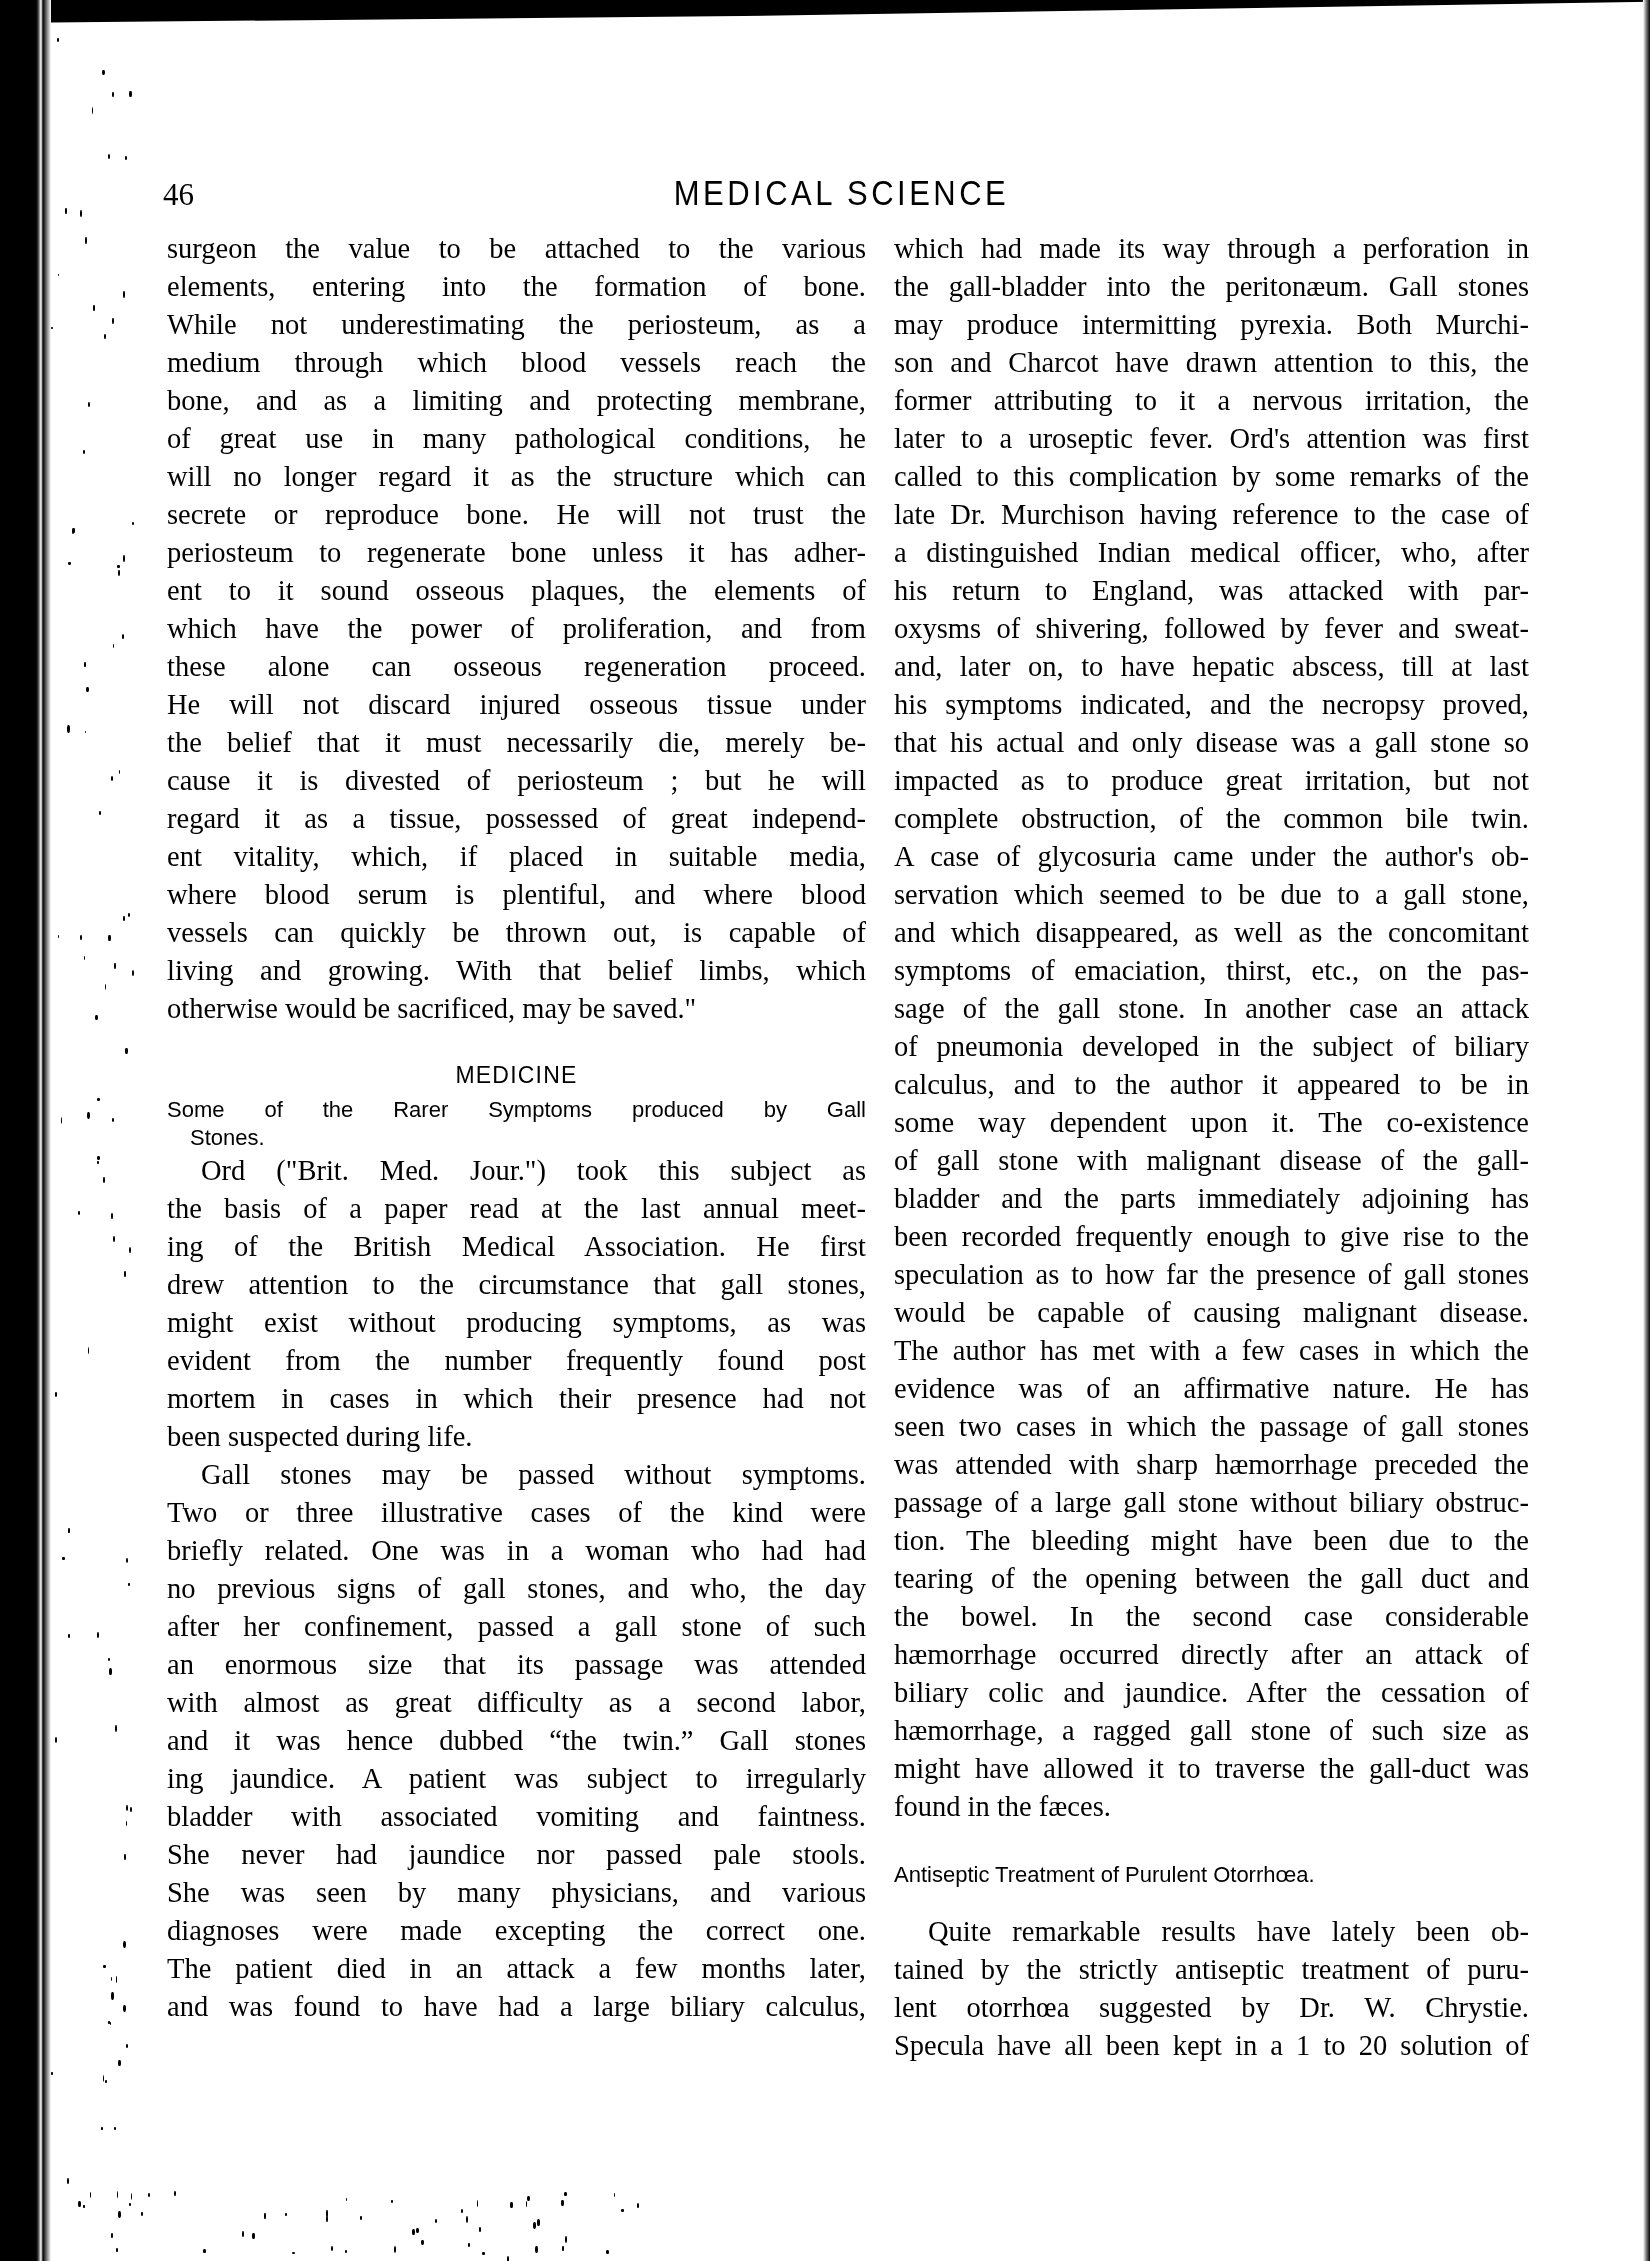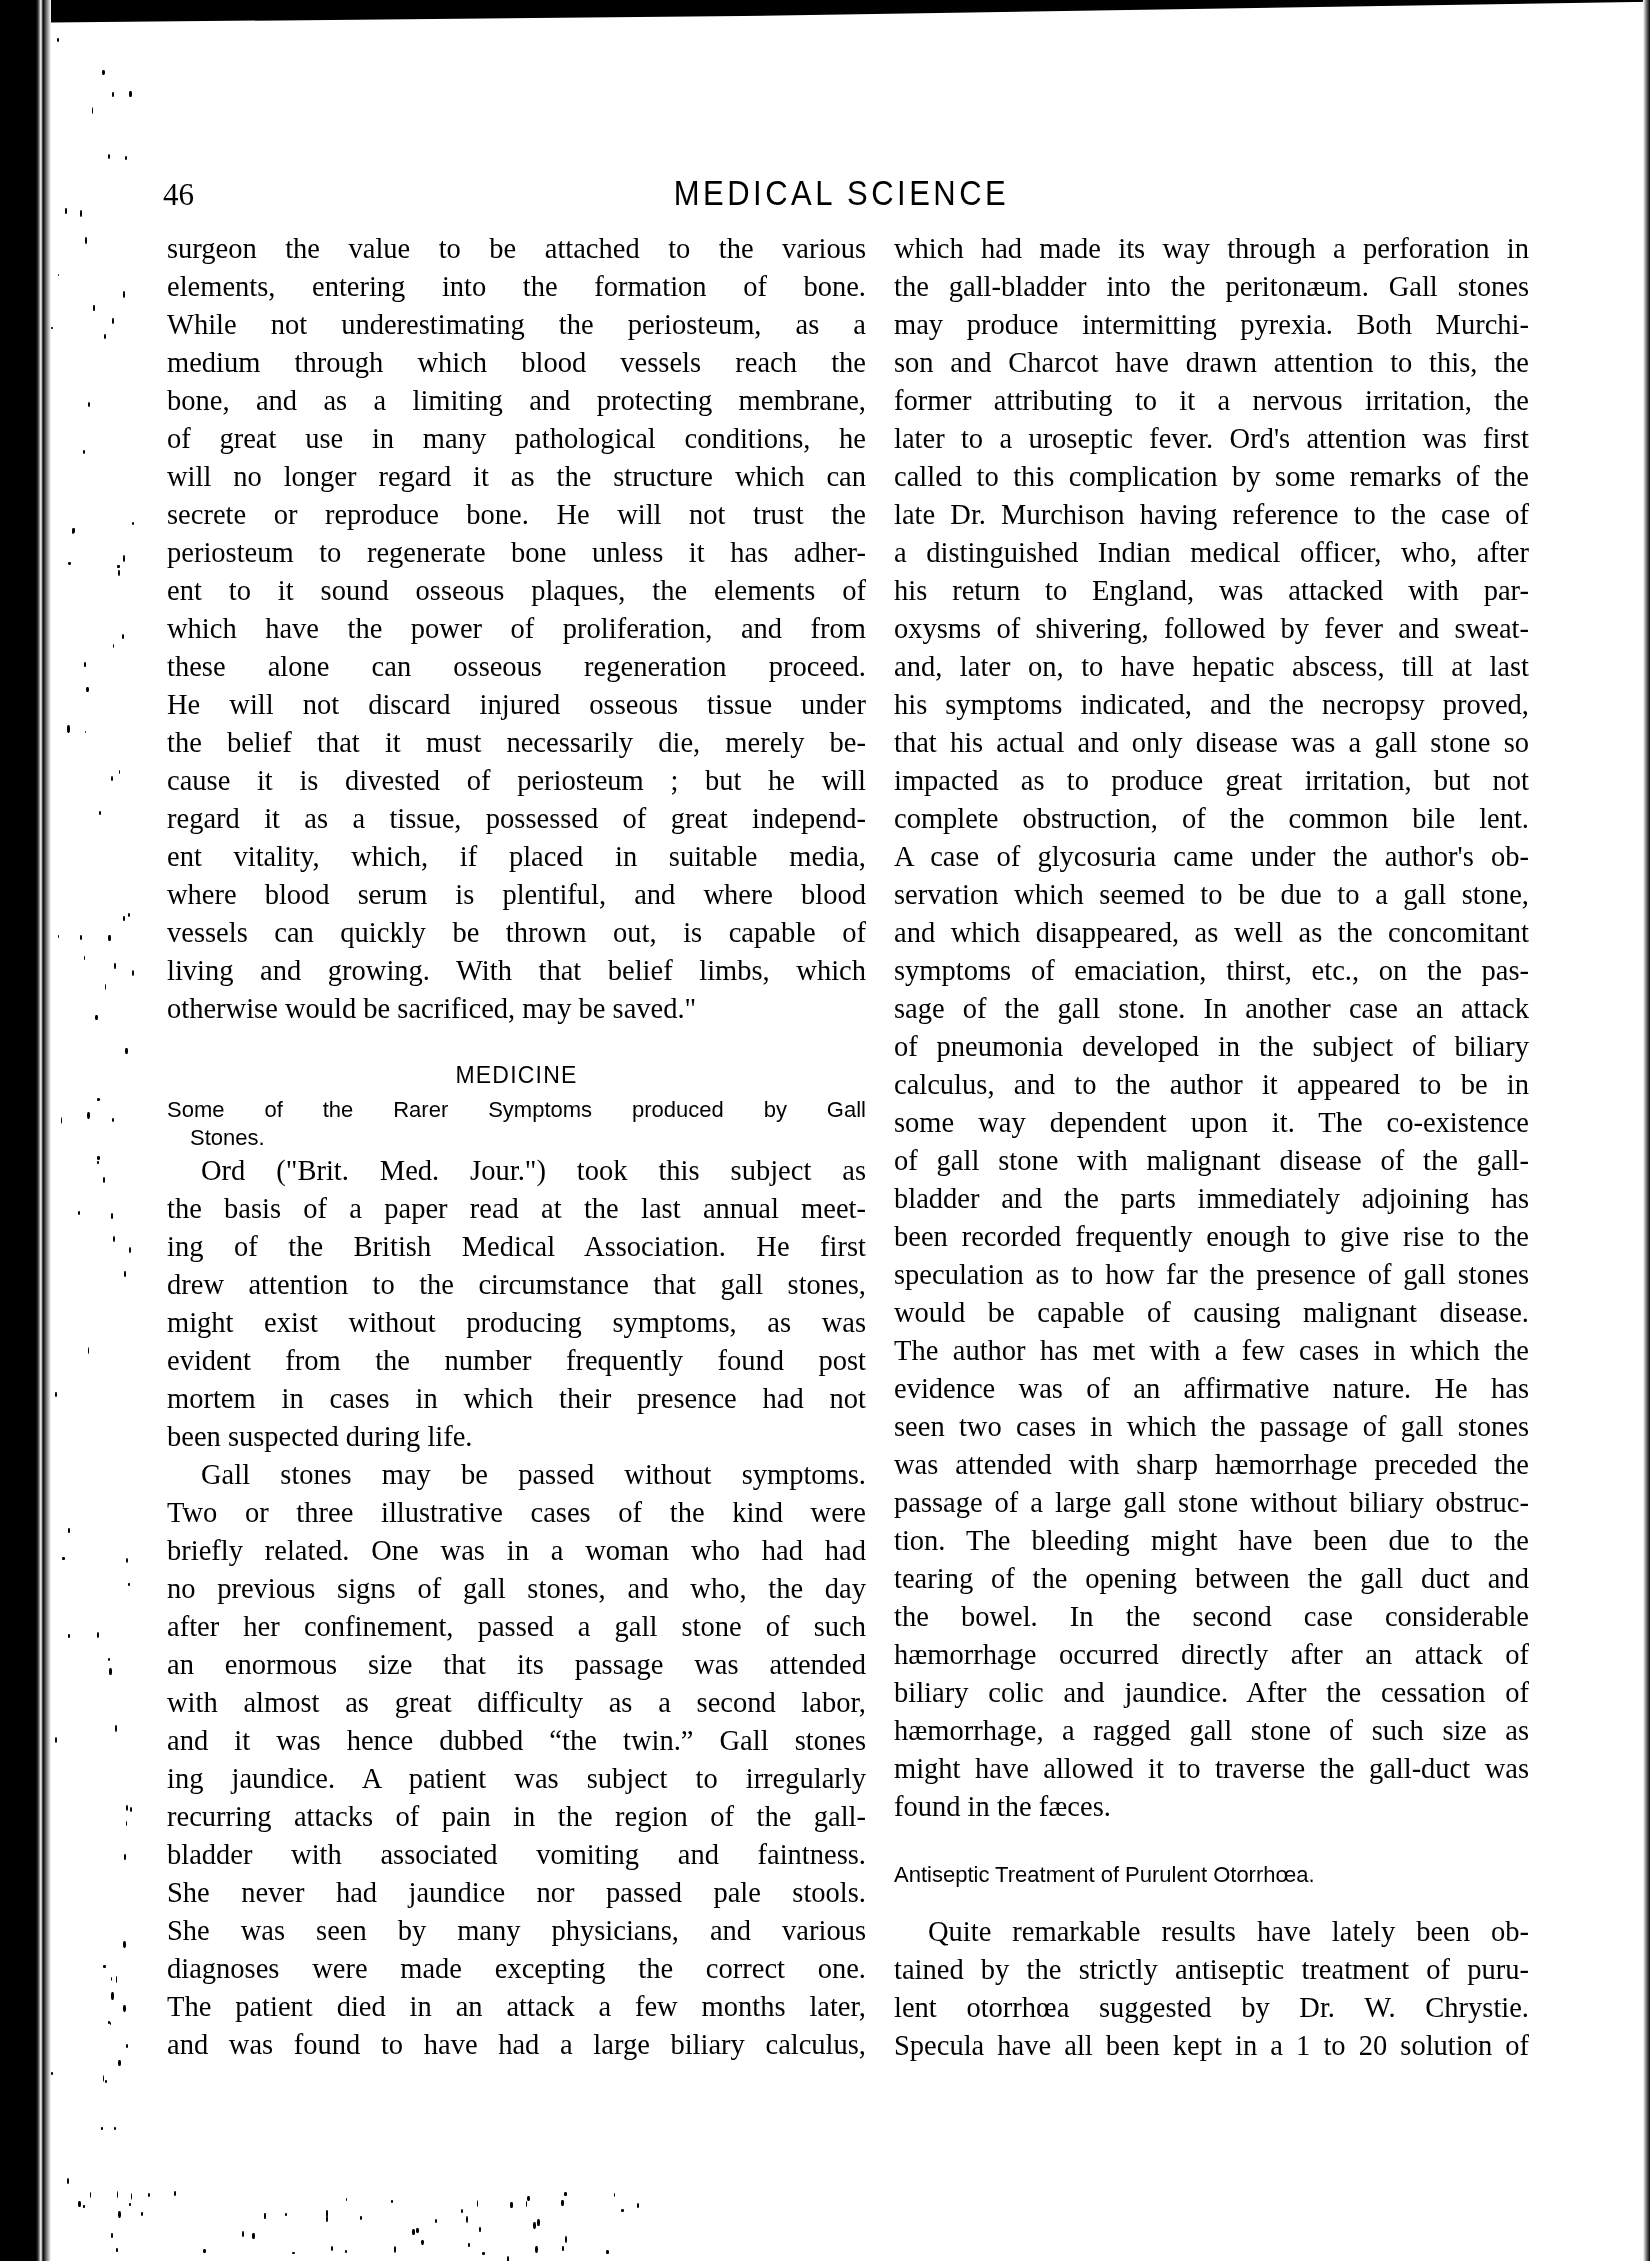--- a/index.html
+++ b/index.html
@@ -119,21 +119,20 @@
   <div id="left-p2">
       <span class="line indent">Gall stones may be passed without symptoms.</span>
       <span class="line">Two or three illustrative cases of the kind were</span>
       <span class="line">briefly related.  One was in a woman who had had</span>
       <span class="line">no previous signs of gall stones, and who, the day</span>
       <span class="line">after her confinement, passed a gall stone of such</span>
       <span class="line">an enormous size that its passage was attended</span>
       <span class="line">with almost as great difficulty as a second labor,</span>
       <span class="line">and it was hence dubbed “the twin.”  Gall stones</span>
       <span class="line">ing jaundice.  A patient was subject to irregularly</span>
-      <span class="line">recurring attacks of pain in the region of the gall-</span>
       <span class="line">bladder with associated vomiting and faintness.</span>
       <span class="line">She never had jaundice nor passed pale stools.</span>
       <span class="line">She was seen by many physicians, and various</span>
       <span class="line">diagnoses were made excepting the correct one.</span>
       <span class="line">The patient died in an attack a few months later,</span>
       <span class="line">and was found to have had a large biliary calculus,</span>
     </div>
 </div>
 
 <div class="column col-right">
@@ -146,21 +145,21 @@
       <span class="line">later to a uroseptic fever.  Ord's attention was first</span>
       <span class="line">called to this complication by some remarks of the</span>
       <span class="line">late Dr. Murchison having reference to the case of</span>
       <span class="line">a distinguished Indian medical officer, who, after</span>
       <span class="line">his return to England, was attacked with par-</span>
       <span class="line">oxysms of shivering, followed by fever and sweat-</span>
       <span class="line">and, later on, to have hepatic abscess, till at last</span>
       <span class="line">his symptoms indicated, and the necropsy proved,</span>
       <span class="line">that his actual and only disease was a gall stone so</span>
       <span class="line">impacted as to produce great irritation, but not</span>
-      <span class="line">complete obstruction, of the common bile lent.</span>
+      <span class="line">complete obstruction, of the common bile twin.</span>
       <span class="line">A case of glycosuria came under the author's ob-</span>
       <span class="line">servation which seemed to be due to a gall stone,</span>
       <span class="line">and which disappeared, as well as the concomitant</span>
       <span class="line">symptoms of emaciation, thirst, etc., on the pas-</span>
       <span class="line">sage of the gall stone.  In another case an attack</span>
       <span class="line">of pneumonia developed in the subject of biliary</span>
       <span class="line">calculus, and to the author it appeared to be in</span>
       <span class="line">some way dependent upon it.  The co-existence</span>
       <span class="line">of gall stone with malignant disease of the gall-</span>
       <span class="line">bladder and the parts immediately adjoining has</span>

